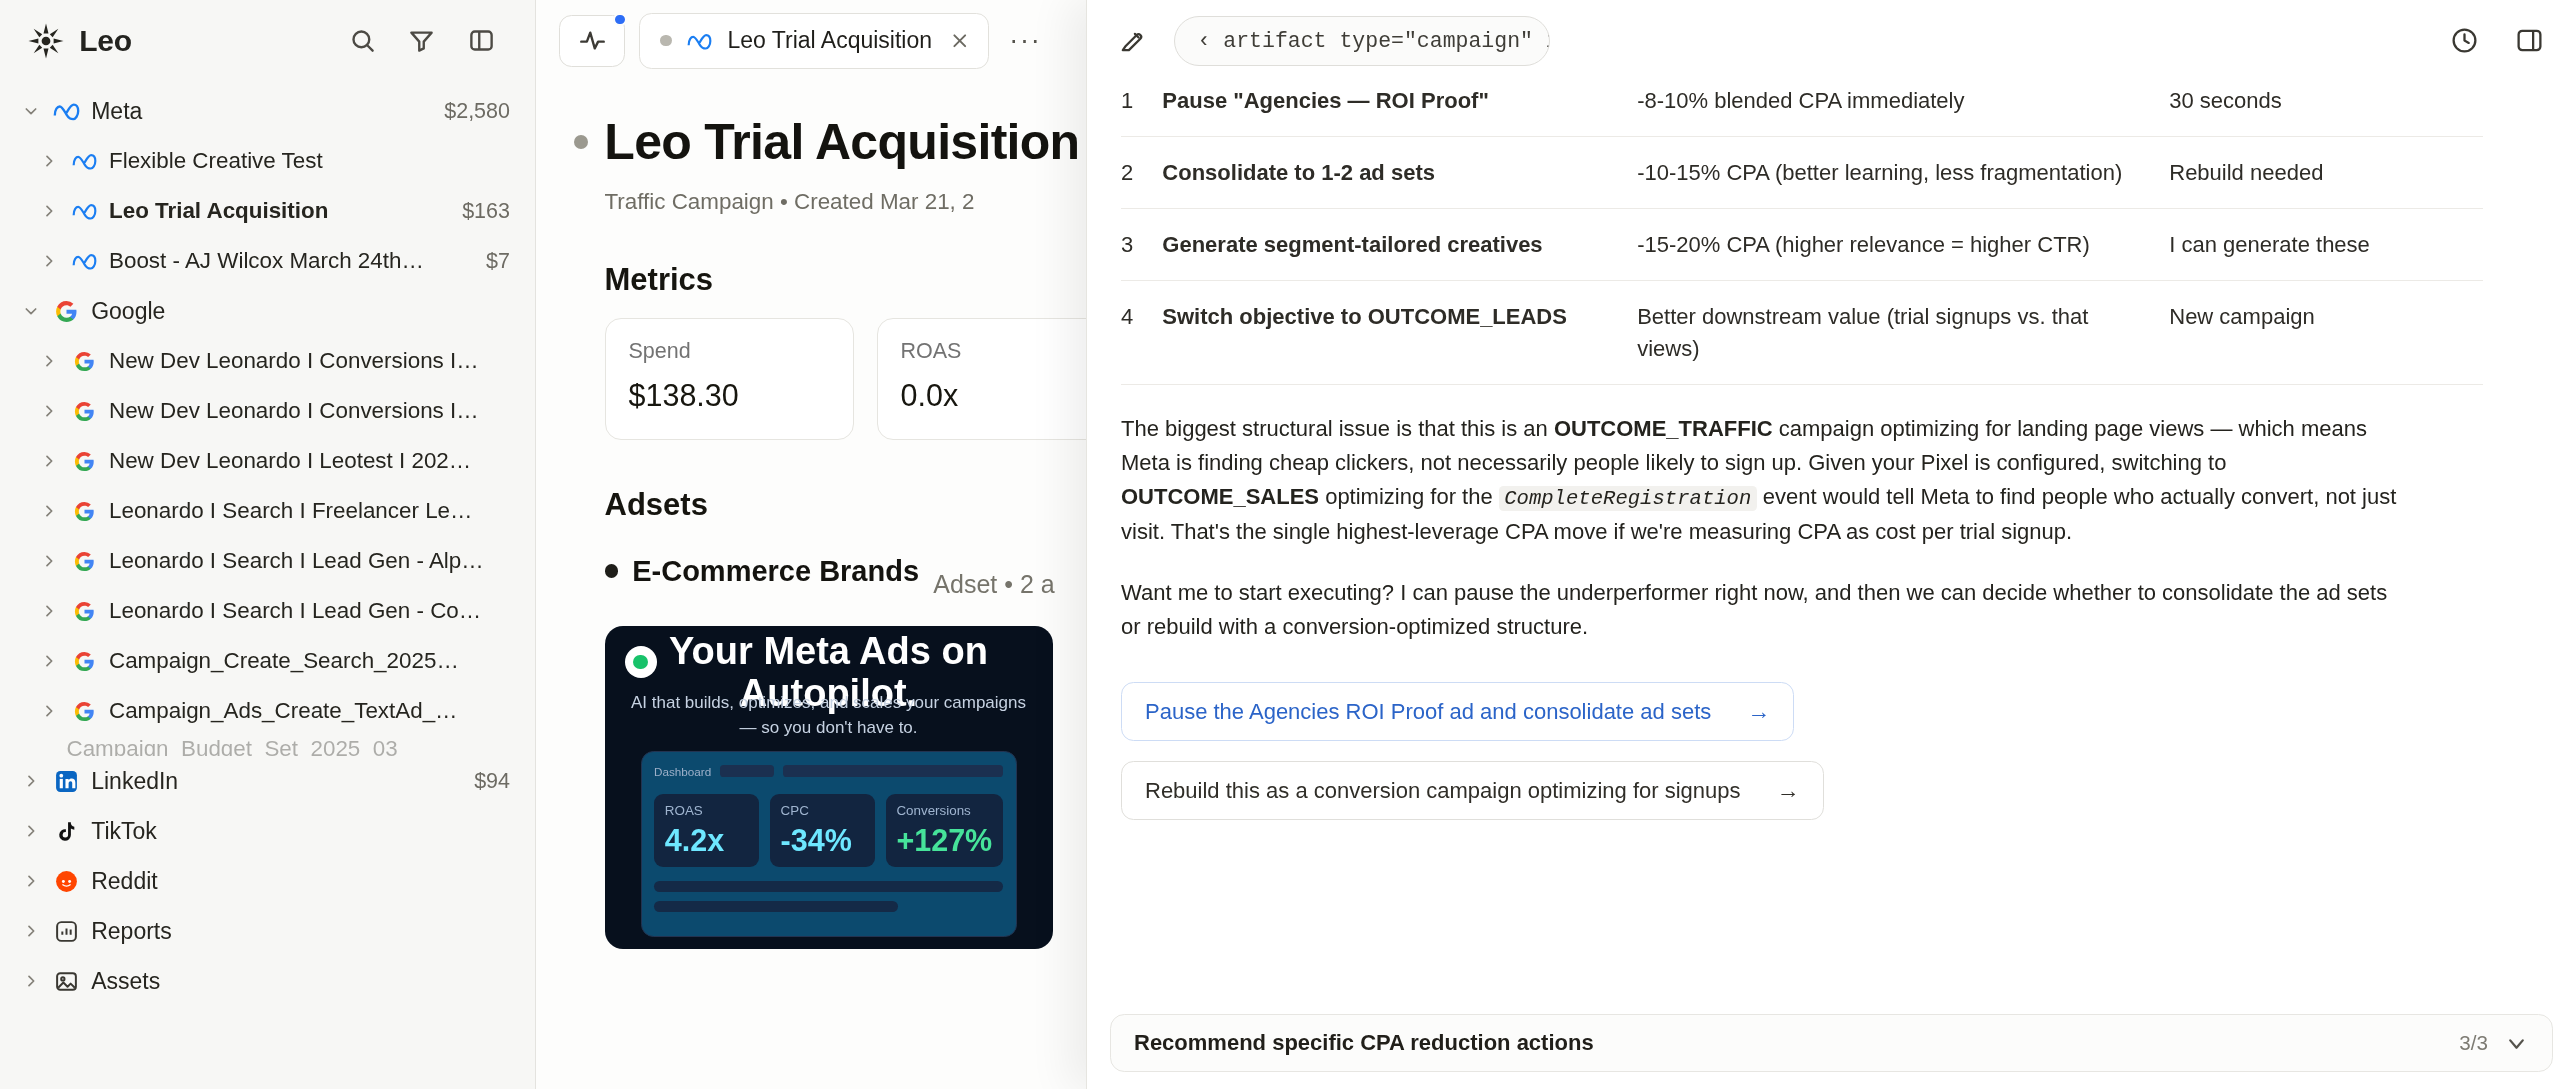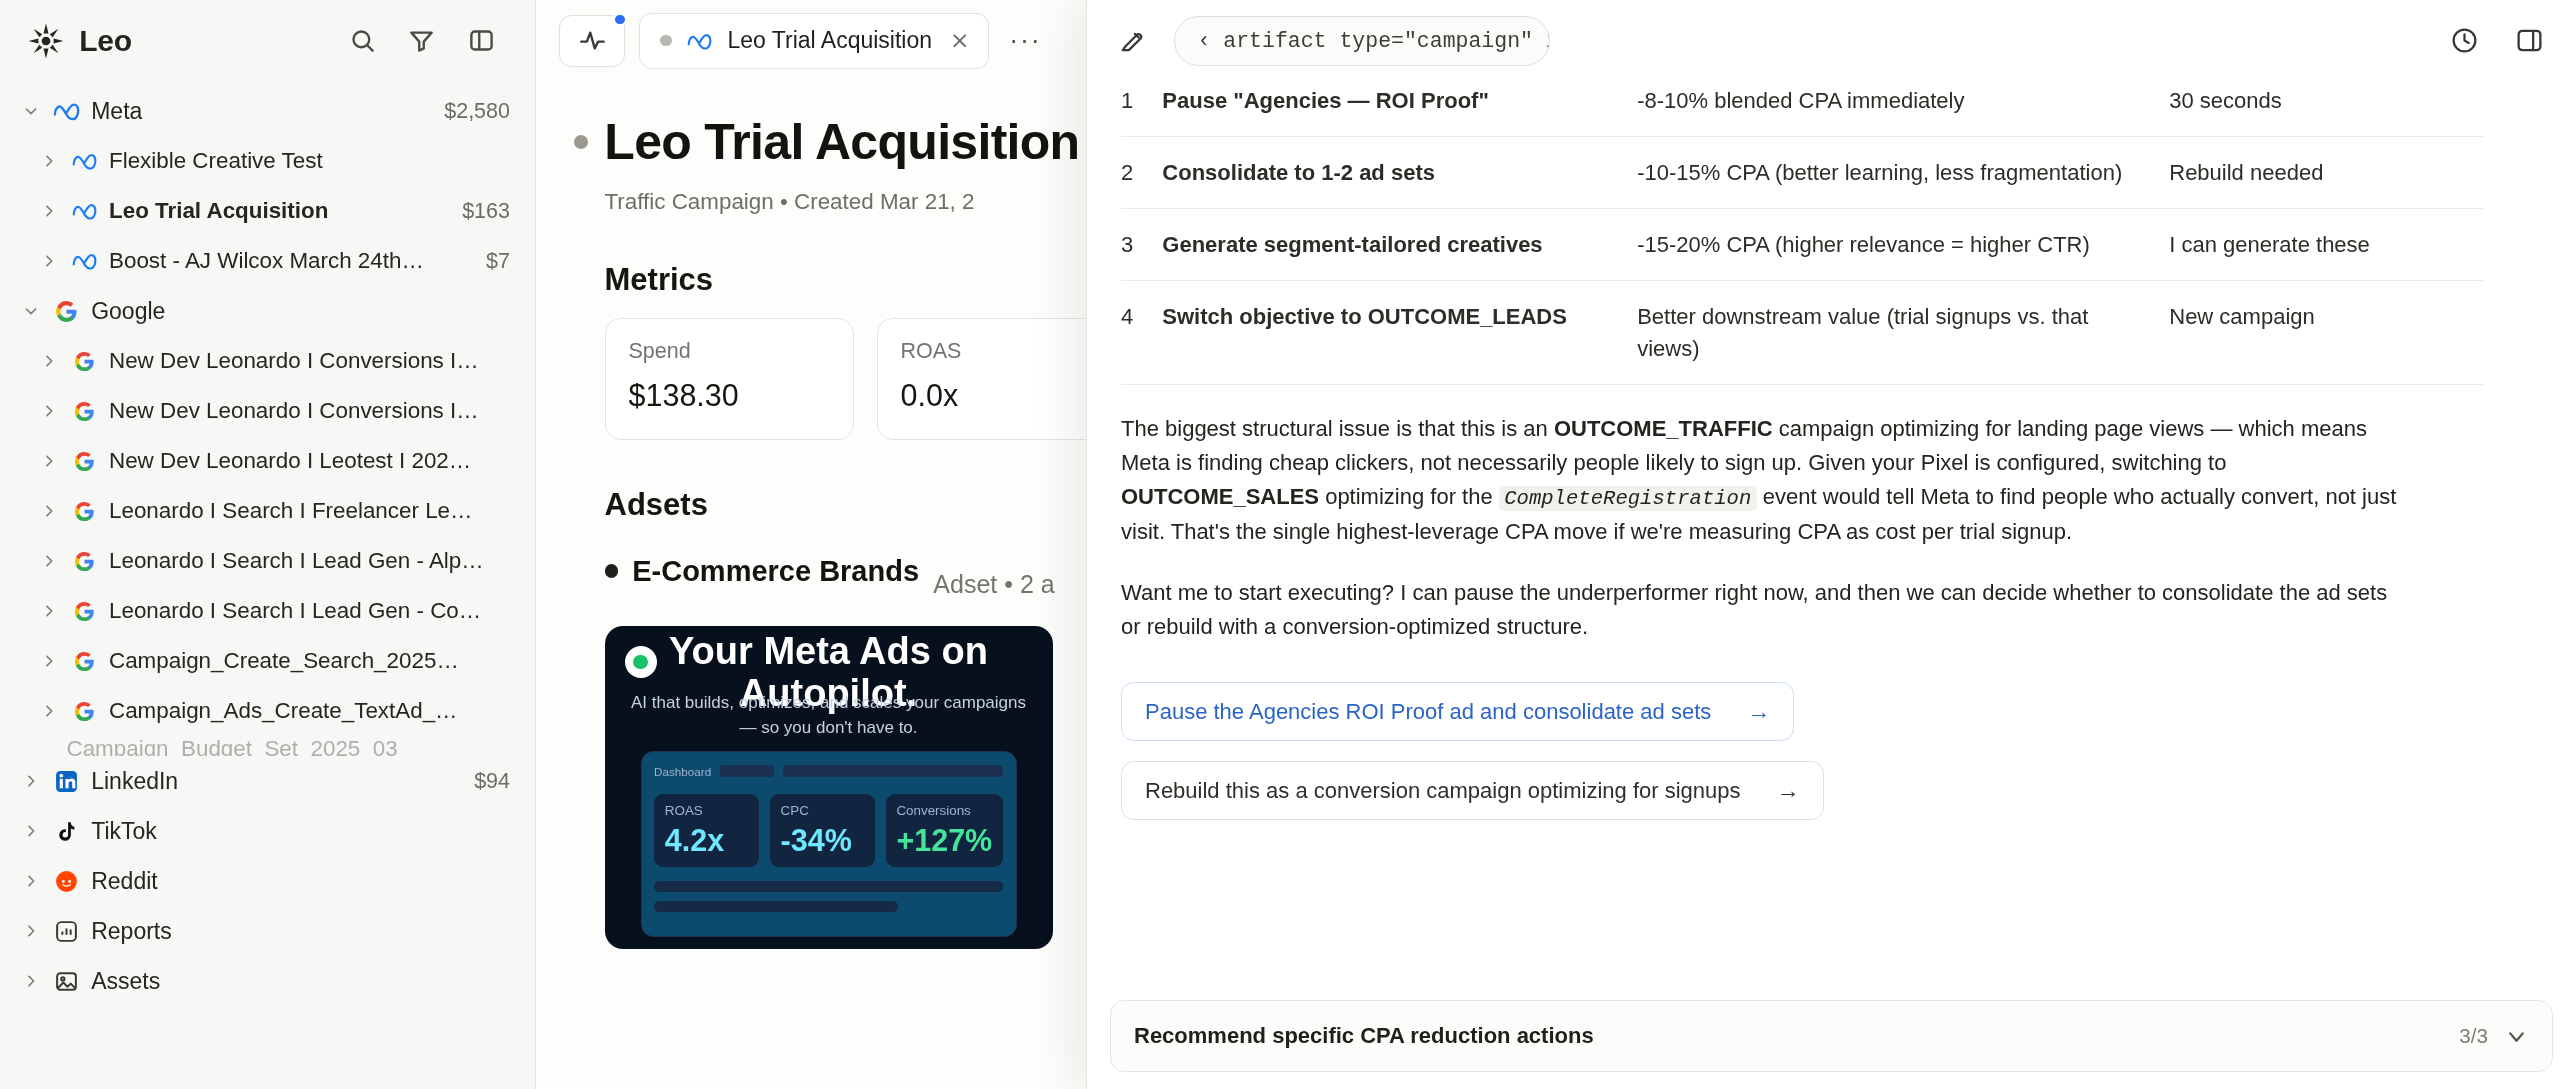--- a/index.html
+++ b/index.html
@@ -424,21 +424,21 @@
     border-color: #e0dfdb;
     color: #302e28;
   }
   .sugg .arr { font-size: 23px; }
   .sugg-row { margin-bottom: 20px; }
 
   .right-footer {
     padding: 0 23px 0 23px;
   }
   .footer-card {
-    height: 72px;
+    height: 58px;
     border: 0.9px solid #e7e6e2;
     border-radius: 14.3px;
     background: #fcfcfb;
     display: flex;
     align-items: center;
     padding: 0 23px;
     gap: 16px;
     margin-bottom: 18px;
   }
   .footer-title {

